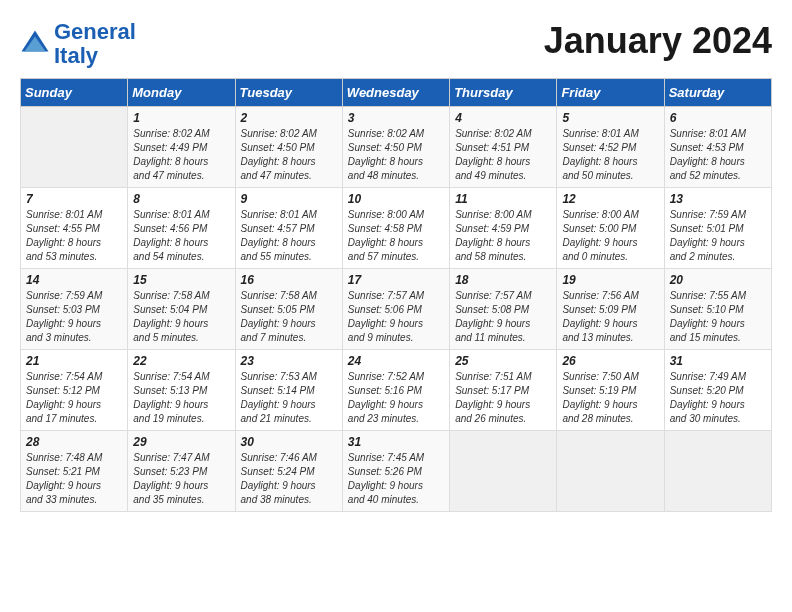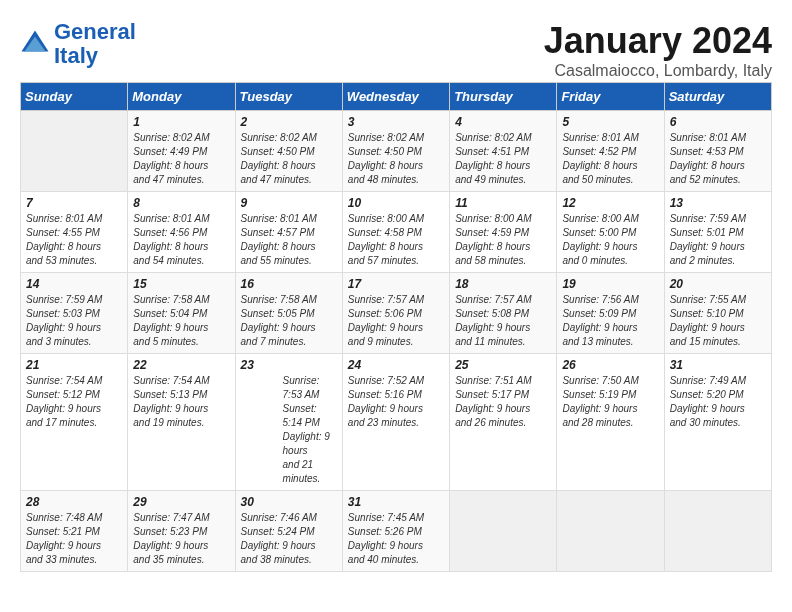--- a/index.html
+++ b/index.html
@@ -7,21 +7,21 @@
       font-family: Arial, sans-serif;
       background: #fff;
       width: 792px;
       min-height: 612px;
       padding: 20px;
     }
     .header-section {
       display: flex;
       justify-content: space-between;
       align-items: flex-start;
-      margin-bottom: 2px;
+      margin-bottom: 10px;
     }
     .logo {
       display: flex;
       align-items: center;
     }
     .logo-text {
       font-size: 22px;
       font-weight: bold;
       color: #1a1a1a;
       line-height: 1.1;
@@ -95,21 +95,20 @@
       <polygon points="20,2 38,30 2,30" fill="#1a5fb4"></polygon>
       <polygon points="20,10 34,30 6,30" fill="#5a9fd4"></polygon>
     </svg>
     <div class="logo-text">
       <div><span class="blue">General</span></div>
       <div><span class="blue">Italy</span></div>
     </div>
   </div>
   <div class="title-block">
     <div class="month-title">January 2024</div>
-    <div class="location-title">Casalmaiocco, Lombardy, Italy</div>
   </div>
 </div>
 
 <table>
   <thead>
     <tr>
     <th>Sunday</th>
         <th>Monday</th>
         <th>Tuesday</th>
         <th>Wednesday</th>
@@ -276,21 +275,21 @@
         </td>
         <td>
           <span class="day-number">22</span>
           <div class="day-info" style="white-space: pre-line;">Sunrise: 7:54 AM
 Sunset: 5:13 PM
 Daylight: 9 hours
 and 19 minutes.</div>
         </td>
         <td>
           <span class="day-number">23</span>
-          <div class="day-info" style="white-space: pre-line; margin-left: 42px;">Sunrise: 7:53 AM
+          <div class="day-info" style="white-space: pre-line;">Sunrise: 7:53 AM
 Sunset: 5:14 PM
 Daylight: 9 hours
 and 21 minutes.</div>
         </td>
         <td>
           <span class="day-number">24</span>
           <div class="day-info" style="white-space: pre-line;">Sunrise: 7:52 AM
 Sunset: 5:16 PM
 Daylight: 9 hours
 and 23 minutes.</div>

